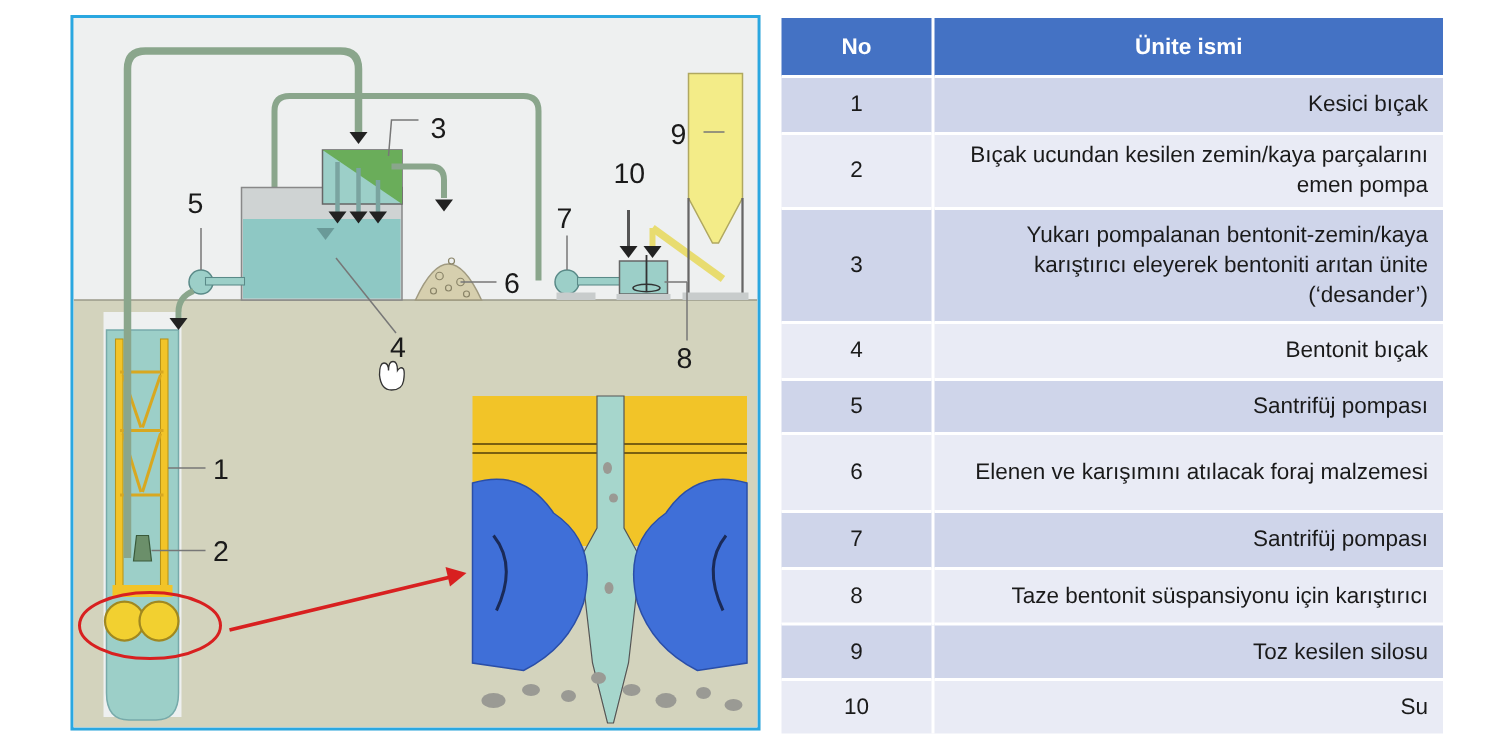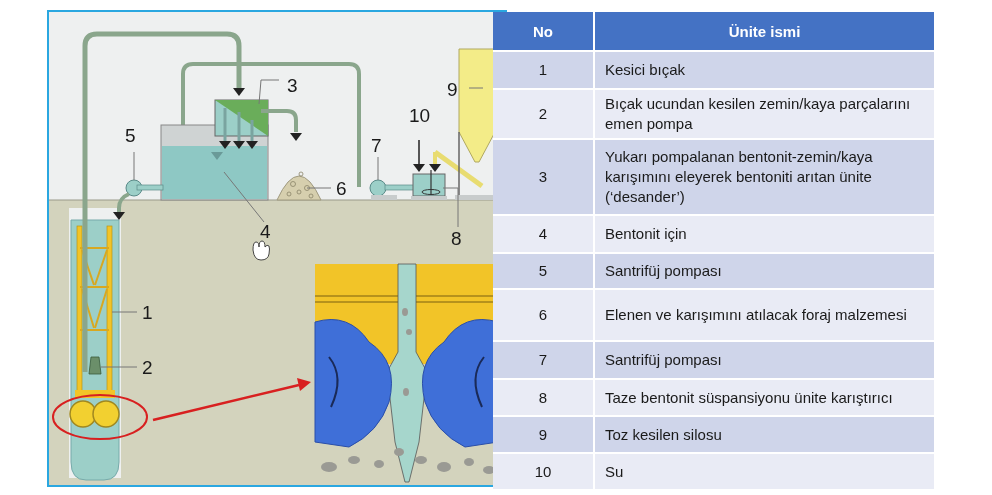--- a/index.html
+++ b/index.html
@@ -1,23 +1,23 @@
 <!DOCTYPE html>
 <html><head>
 <meta charset="utf-8">
 <style>
   html, body { margin: 0; padding: 0; background: #ffffff; }
   body { width: 992px; height: 495px; position: relative; overflow: hidden; font-family: "Liberation Sans", sans-serif; }
   .diagram-frame { position: absolute; left: 47px; top: 10px; width: 460px; height: 477px; border: 2px solid #2aa7e0; box-sizing: border-box; background: #eef0f0; overflow: hidden; }
   .diagram-frame svg { position: absolute; left: 0; top: 0; }
   .lbl { font-family: "Liberation Sans", sans-serif; font-size: 19px; fill: #1a1a1a; }
-  table.units { position: absolute; left: 493px; top: 12px; width: 441px; border-collapse: collapse; font-family: "Liberation Sans", sans-serif; font-size: 15px; color: #1a1a1a; }
+  table.units { position: absolute; left: 521px; top: 12px; width: 441px; border-collapse: collapse; font-family: "Liberation Sans", sans-serif; font-size: 15px; color: #1a1a1a; }
   table.units th { background: #4472c4; color: #ffffff; font-weight: bold; font-size: 15px; height: 36px; text-align: center; border-bottom: 2px solid #ffffff; }
   table.units th + th, table.units td + td { border-left: 2px solid #ffffff; }
-  table.units td { border-top: 2px solid #ffffff; padding: 0 10px; line-height: 20px; }
+  table.units td { border-top: 2px solid #ffffff; padding: 0 10px; line-height: 20px; text-align: right; }
   table.units td.no { width: 80px; text-align: center; }
   table.units tr.odd td { background: #cfd5ea; }
   table.units tr.even td { background: #e9ebf5; }
 </style>
 </head>
 <body>
 
 <div class="diagram-frame">
   <svg width="456" height="473" viewBox="0 0 456 473">
 
@@ -178,41 +178,41 @@
     <tr class="odd" style="height:38px">
       <td class="no">1</td>
       <td>Kesici bıçak</td>
     </tr>
     <tr class="even" style="height:50px">
       <td class="no">2</td>
       <td>Bıçak ucundan kesilen zemin/kaya parçalarını emen pompa</td>
     </tr>
     <tr class="odd" style="height:76px">
       <td class="no">3</td>
-      <td>Yukarı pompalanan bentonit-zemin/kaya karışımını eleyerek bentoniti arıtan ünite (‘desander’)</td>
+      <td>Yukarı pompalanan bentonit-zemin/kaya karıştırıcı eleyerek bentoniti arıtan ünite (‘desander’)</td>
     </tr>
     <tr class="even" style="height:38px">
       <td class="no">4</td>
-      <td>Bentonit için</td>
+      <td>Bentonit bıçak</td>
     </tr>
     <tr class="odd" style="height:36px">
       <td class="no">5</td>
       <td>Santrifüj pompası</td>
     </tr>
     <tr class="even" style="height:52px">
       <td class="no">6</td>
       <td>Elenen ve karışımını atılacak foraj malzemesi</td>
     </tr>
     <tr class="odd" style="height:38px">
       <td class="no">7</td>
       <td>Santrifüj pompası</td>
     </tr>
     <tr class="even" style="height:37px">
       <td class="no">8</td>
-      <td>Taze bentonit süspansiyonu ünite karıştırıcı</td>
+      <td>Taze bentonit süspansiyonu için karıştırıcı</td>
     </tr>
     <tr class="odd" style="height:37px">
       <td class="no">9</td>
       <td>Toz kesilen silosu</td>
     </tr>
     <tr class="even" style="height:36px">
       <td class="no">10</td>
       <td>Su</td>
     </tr>
   </tbody>

